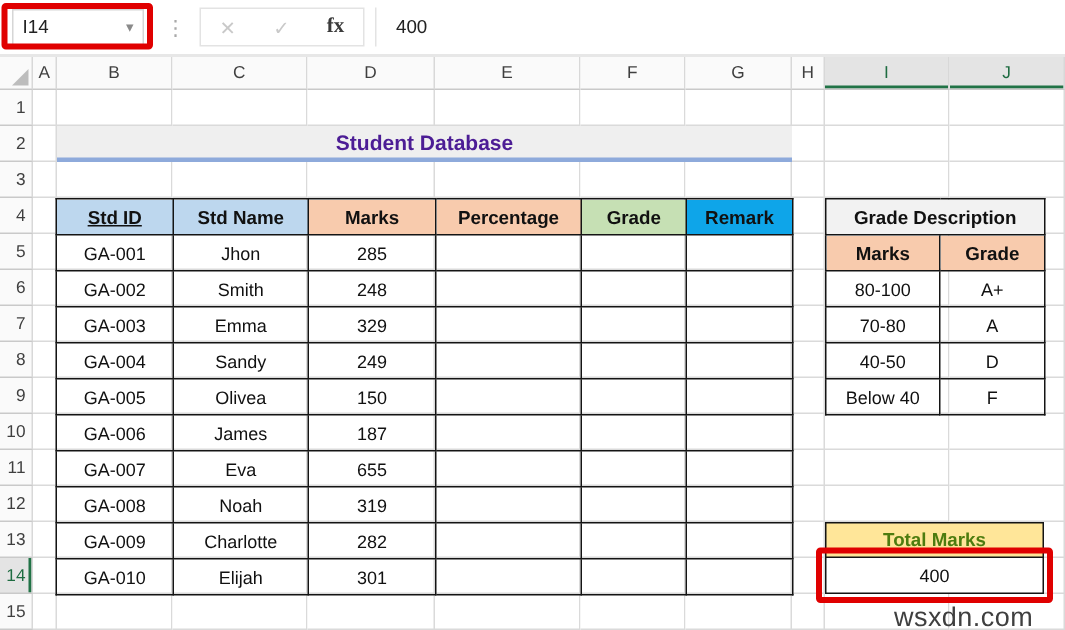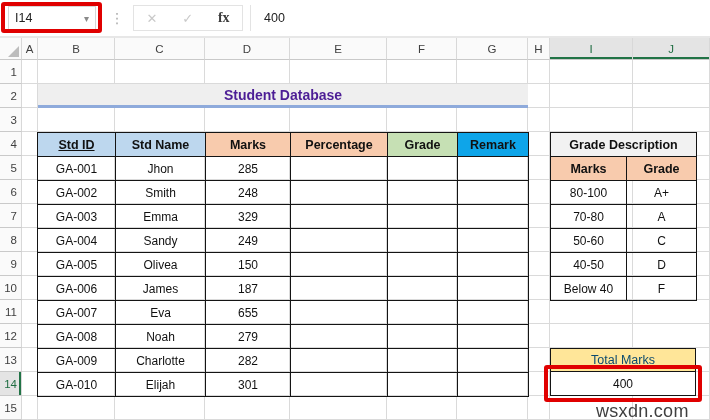--- a/index.html
+++ b/index.html
@@ -44,22 +44,22 @@
                  border-bottom:3px solid #8eaadb; display:flex; align-items:center; justify-content:center;
                  font-size:14px; font-weight:bold; color:#4c1d95; }
   table.xl { border-collapse: collapse; table-layout: fixed; }
   table.xl td, table.xl th { border: 1.5px solid #141414; height: 24px; text-align:center;
                              font-size: 12px; color:#111; padding:0; overflow:hidden; }
   table.xl th { font-weight: bold; font-size: 12.5px; }
   .stu-table { left:37px; top:94px; }
   .grade-table { left:550px; top:94px; }
   .grade-table .gt-title { background:#f2f2f2; font-weight:bold; }
   .total-block { left:550px; top:310px; width:146px; }
-  .total-head { height:24px; background:#ffe699; border:1.5px solid #141414; font-weight:normal;
-                font-size:12.5px; color:#0c4a6e; display:flex; align-items:center; justify-content:center; }
+  .total-head { height:24px; background:#ffe699; border:1.5px solid #141414; font-weight:bold;
+                font-size:12.5px; color:#4d7c0f; display:flex; align-items:center; justify-content:center; }
   .total-val { height:24px; background:#fff; border:1.5px solid #141414; border-top:none;
                font-size:12px; color:#111; display:flex; align-items:center; justify-content:center; }
   .annot-total { left:544px; top:327px; width:158px; height:37px; z-index:20; }
   .watermark { left:596px; top:363px; font-size:18px; color:#3f3f3f; letter-spacing:0.3px; z-index:6; }
 </style>
 </head>
 <body>
 
 <div class="app">
 
@@ -332,21 +332,21 @@
             <td>GA-007</td>
             <td>Eva</td>
             <td>655</td>
             <td></td>
             <td></td>
             <td></td>
           </tr>
           <tr>
             <td>GA-008</td>
             <td>Noah</td>
-            <td>279</td>
+            <td>319</td>
             <td></td>
             <td></td>
             <td></td>
           </tr>
           <tr>
             <td>GA-009</td>
             <td>Charlotte</td>
             <td>282</td>
             <td></td>
             <td></td>
@@ -380,24 +380,20 @@
       <tbody id="grade-body">
           <tr>
             <td>80-100</td>
             <td>A+</td>
           </tr>
           <tr>
             <td>70-80</td>
             <td>A</td>
           </tr>
           <tr>
-            <td>50-60</td>
-            <td>C</td>
-          </tr>
-          <tr>
             <td>40-50</td>
             <td>D</td>
           </tr>
           <tr>
             <td>Below 40</td>
             <td>F</td>
           </tr>
         </tbody>
     </table>
 

